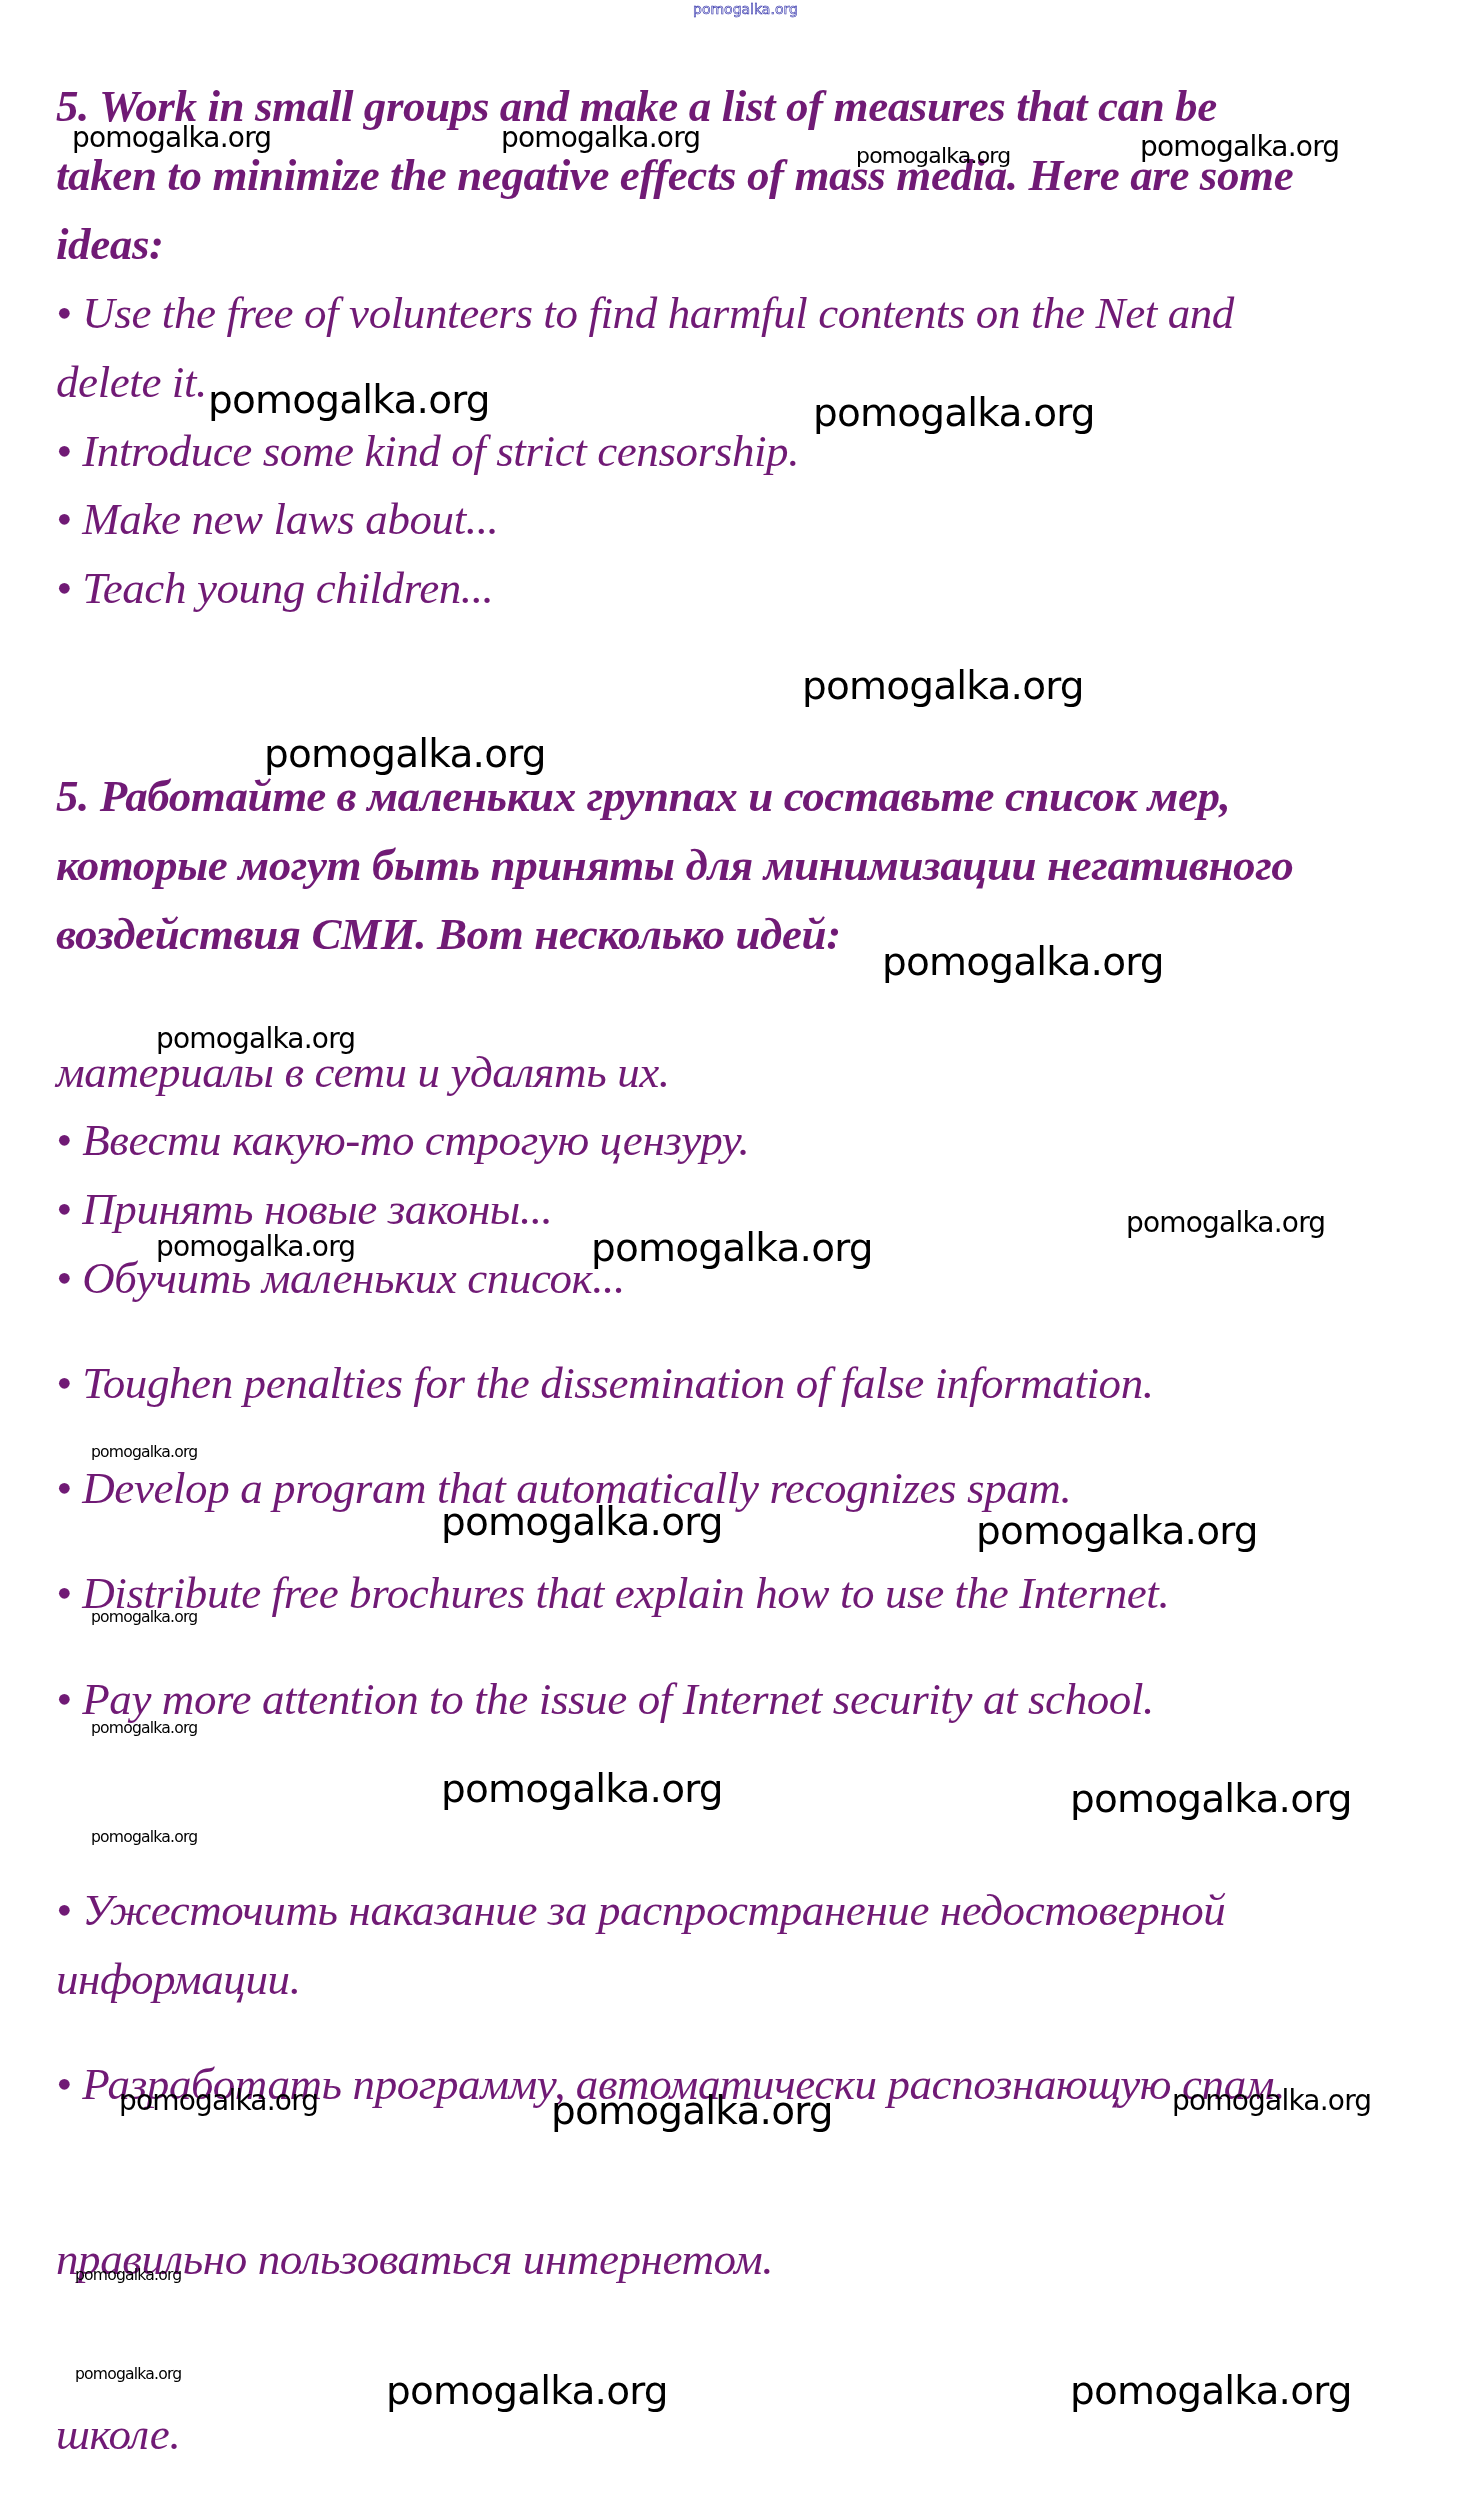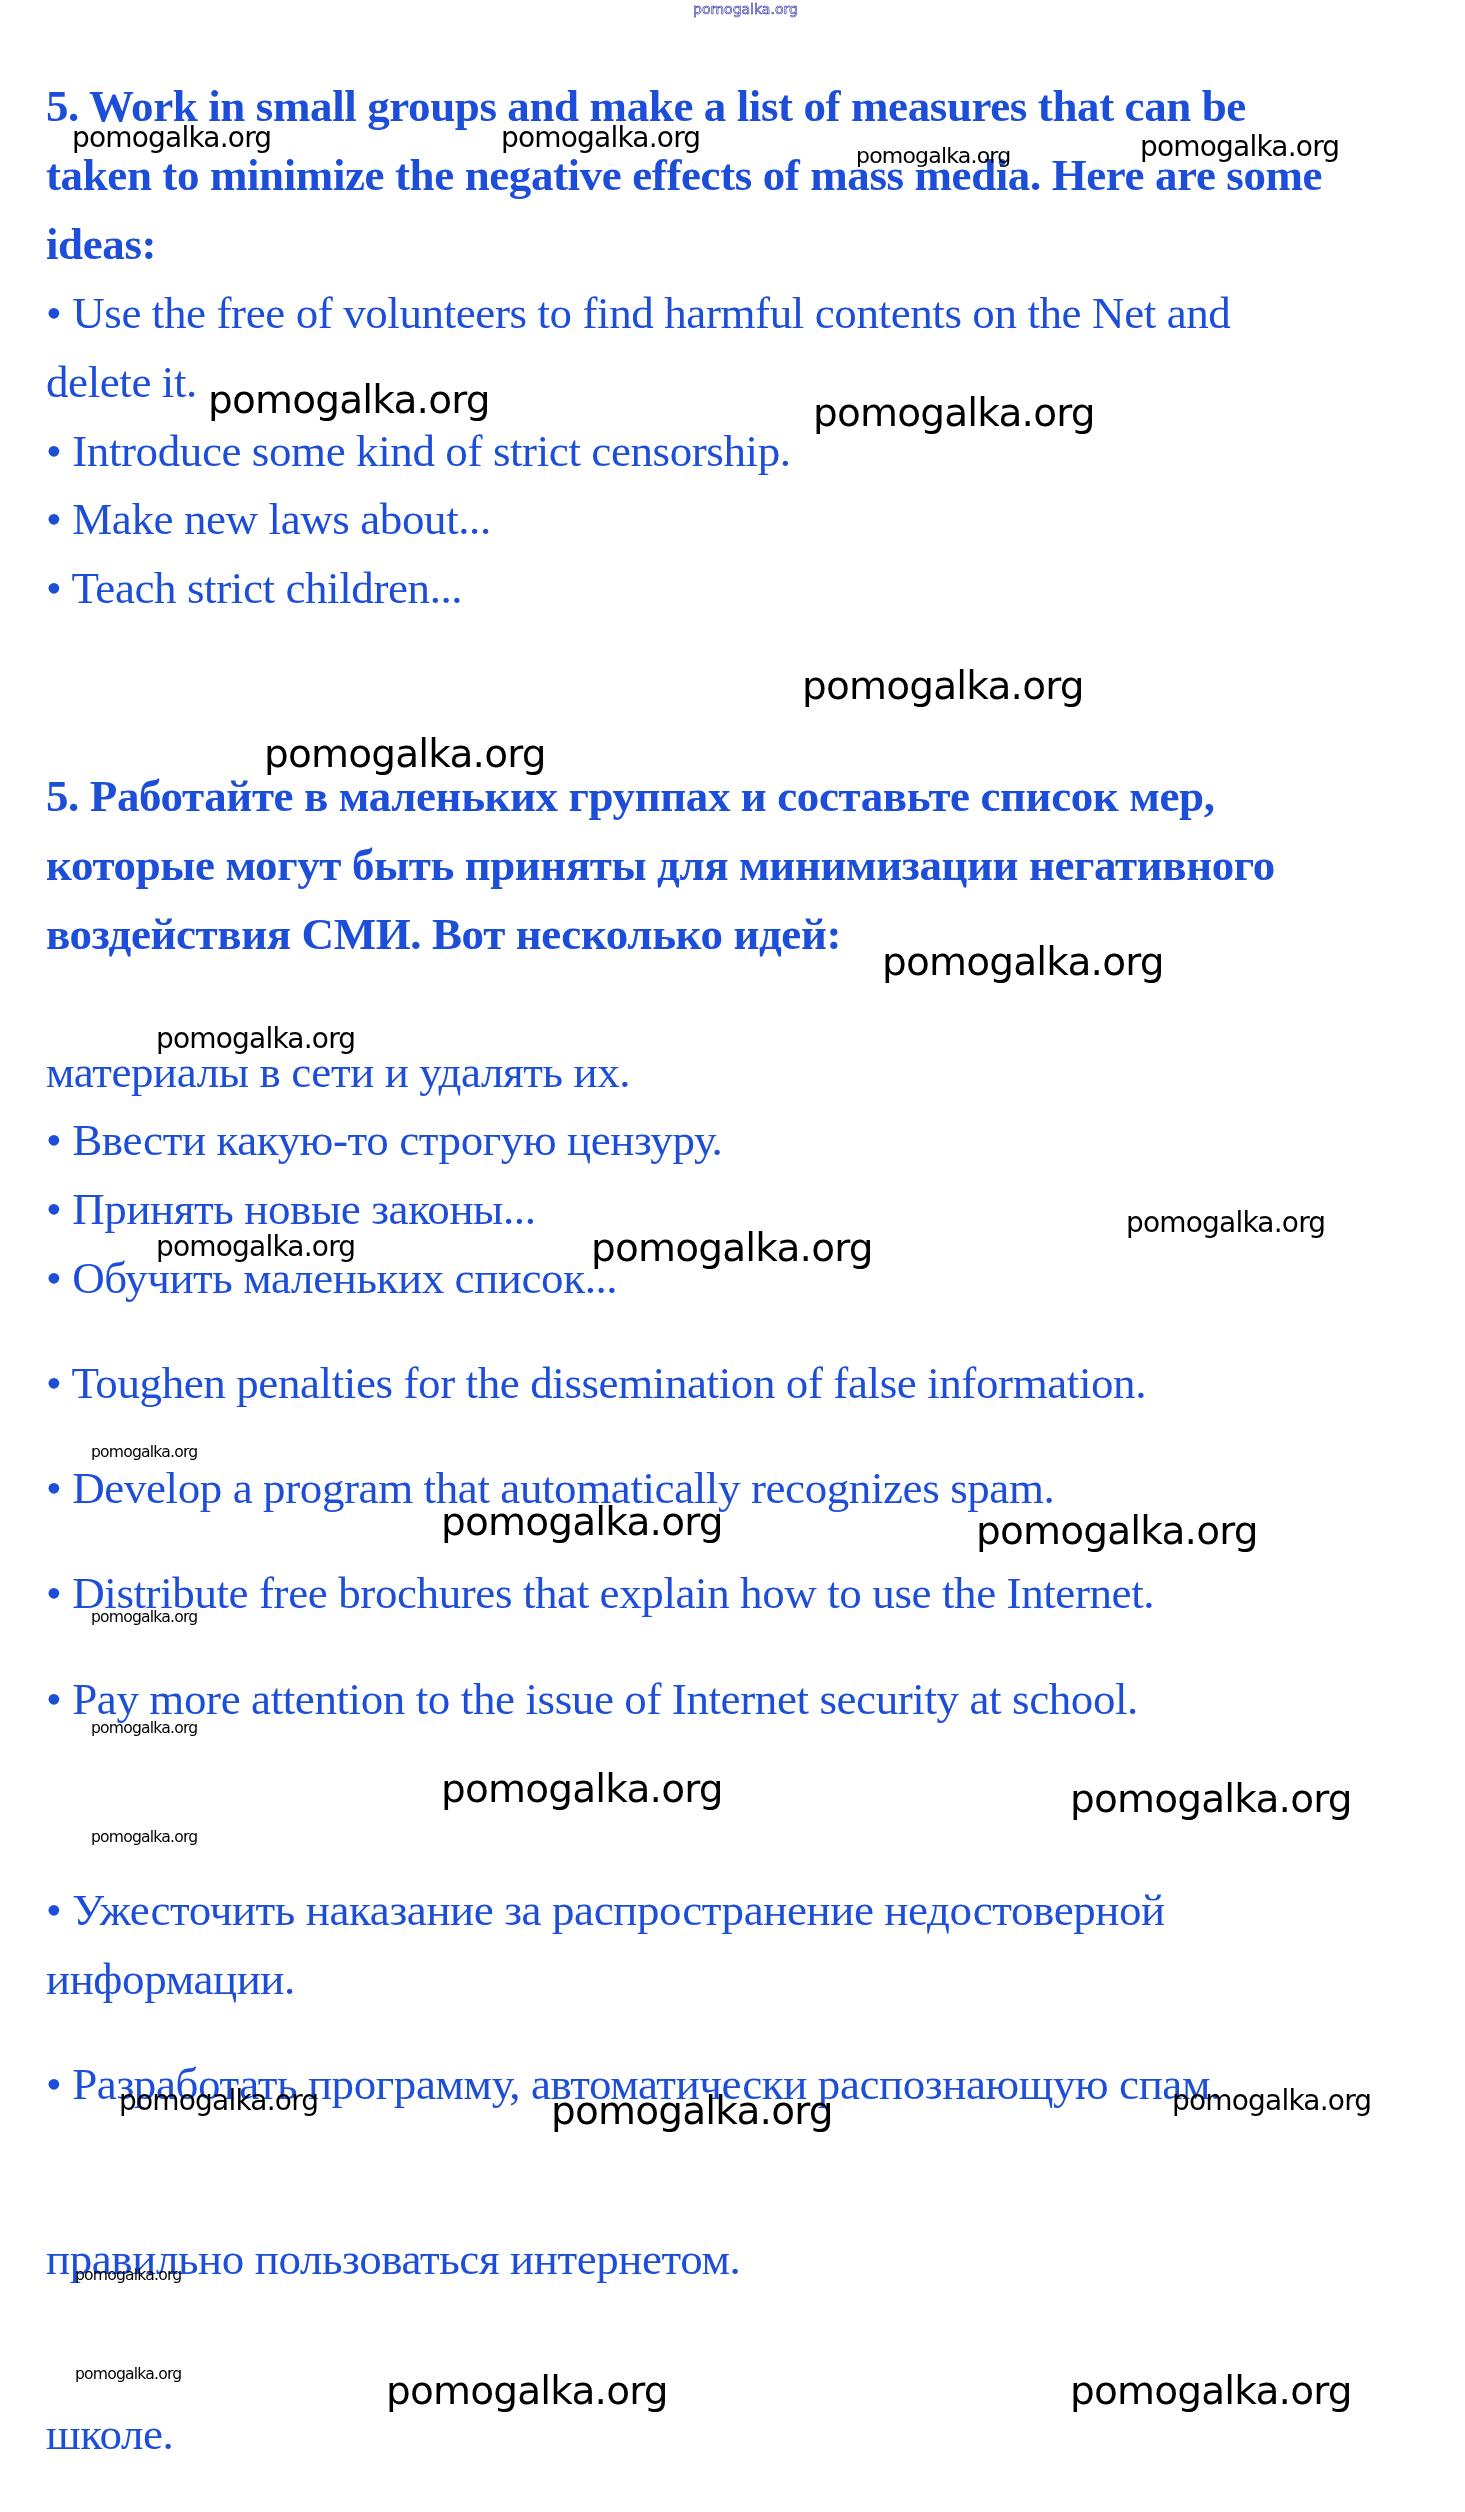--- a/index.html
+++ b/index.html
@@ -1,21 +1,21 @@
 <!DOCTYPE html>
 <html style="font-size:12.5px"><head>
 <meta charset="utf-8">
 <style>
   html, body { margin: 0; padding: 0; background: #ffffff; }
   body { width: 1466px; height: 2512px; position: relative; overflow: hidden; }
   .page { position: absolute; left: 0; top: 0; width: 1466px; height: 2512px; background: #fff; }
   .line {
-    position: absolute; left: 46px; white-space: nowrap;
-    font-family: "Liberation Serif", serif; color: #1d4ed8;
-    font-size: 45px; line-height: 1; letter-spacing: -0.4px;
+    position: absolute; left: 56px; white-space: nowrap;
+    font-family: "Liberation Serif", serif; color: #701a75;
+    font-size: 45px; line-height: 1; letter-spacing: -0.4px; font-style: italic;
   }
   .bold { font-weight: bold; }
   .wm {
     position: absolute; white-space: nowrap;
     font-family: "DejaVu Sans", sans-serif; color: #000; line-height: 1;
     letter-spacing: -0.8px;
   }
   .wm-l { font-size: 39px; }
   .wm-m { font-size: 28px; }
   .wm-s { font-size: 22px; }
@@ -34,21 +34,21 @@
   <div class="wm-top">pomogalka.org</div>
 
   <div class="line bold" style="top:84px">5. Work in small groups and make a list of measures that can be</div>
   <div class="line bold" style="top:153px">taken to minimize the negative effects of mass media. Here are some</div>
   <div class="line bold" style="top:222px">ideas:</div>
 
   <div class="line" style="top:291px">• Use the free of volunteers to find harmful contents on the Net and</div>
   <div class="line" style="top:360px">delete it.</div>
   <div class="line" style="top:429px">• Introduce some kind of strict censorship.</div>
   <div class="line" style="top:497px">• Make new laws about...</div>
-  <div class="line" style="top:566px">• Teach strict children...</div>
+  <div class="line" style="top:566px">• Teach young children...</div>
 
   <div class="line bold" style="top:774px">5. Работайте в маленьких группах и составьте список мер,</div>
   <div class="line bold" style="top:843px">которые могут быть приняты для минимизации негативного</div>
   <div class="line bold" style="top:912px">воздействия СМИ. Вот несколько идей:</div>
 
   <div class="line" style="top:1050px">материалы в сети и удалять их.</div>
   <div class="line" style="top:1118px">• Ввести какую-то строгую цензуру.</div>
   <div class="line" style="top:1187px">• Принять новые законы...</div>
   <div class="line" style="top:1256px">• Обучить маленьких список...</div>
 

